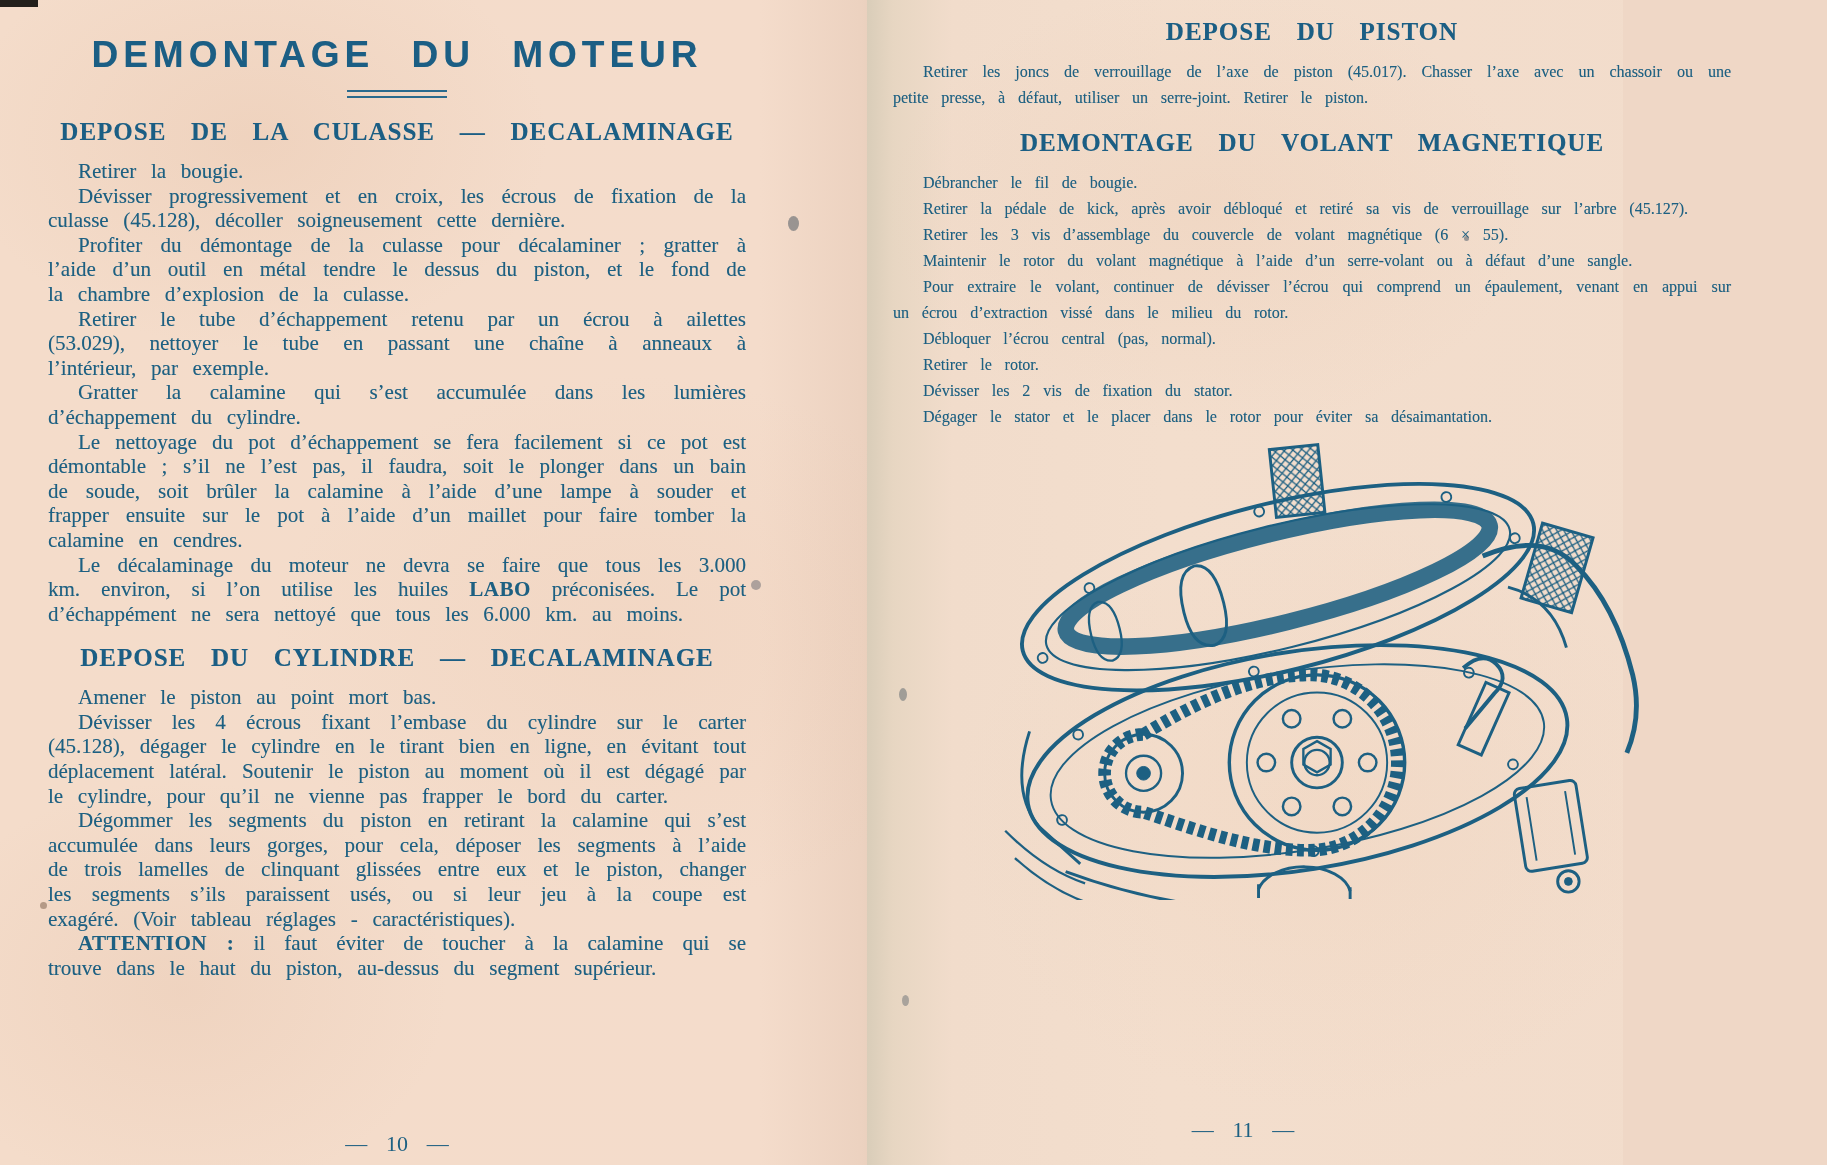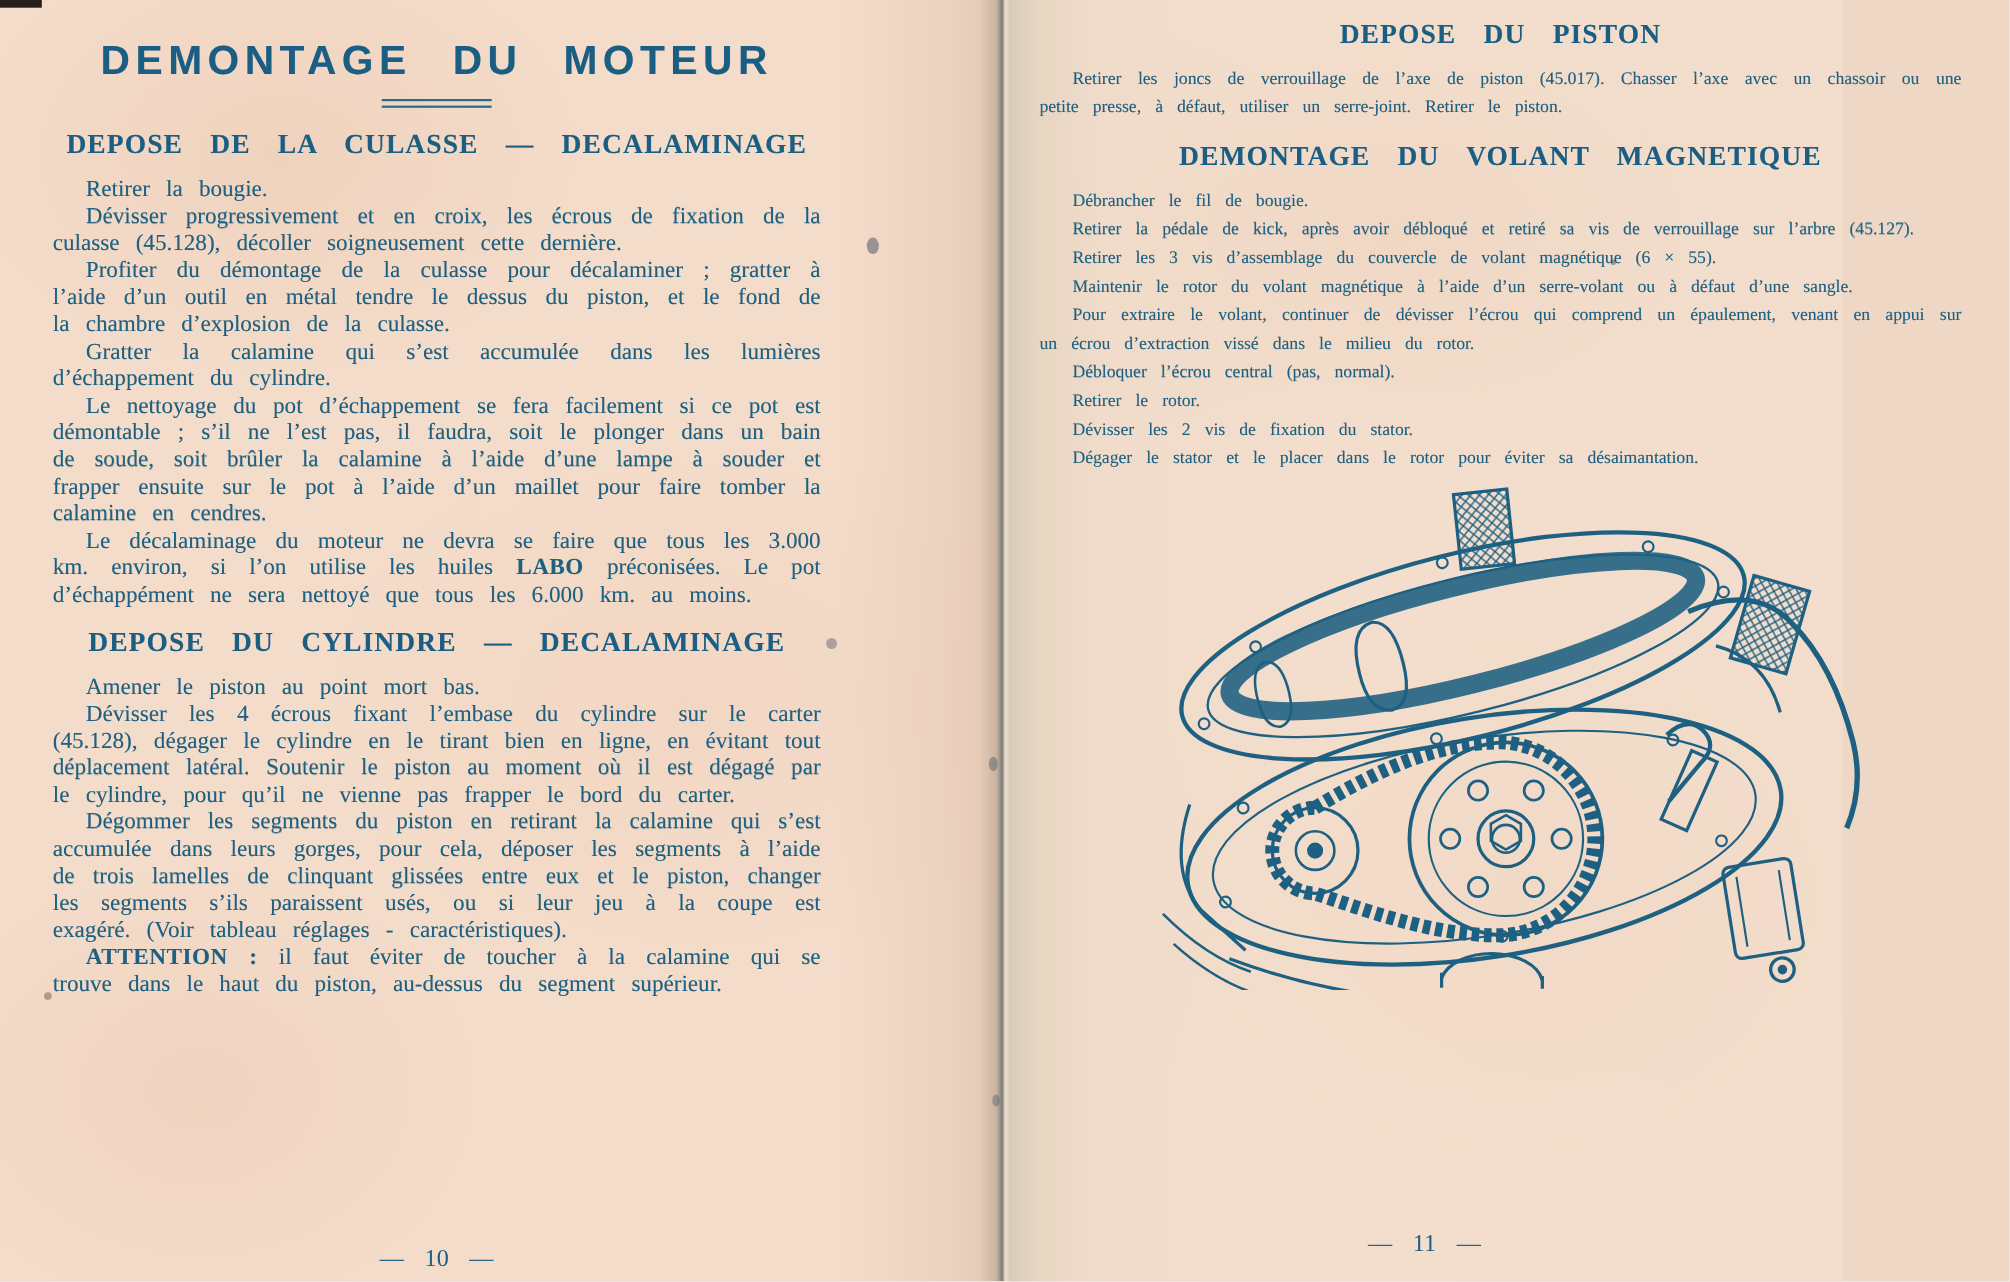--- a/index.html
+++ b/index.html
@@ -13,21 +13,21 @@
   .page{position:absolute;top:0;height:100%;}
   .page-left{
     left:0;width:908px;
     background:
       radial-gradient(420px 300px at 28% 12%, rgba(226,186,158,0.28), transparent 70%),
       radial-gradient(520px 380px at 70% 55%, rgba(233,196,170,0.22), transparent 70%),
       radial-gradient(380px 300px at 20% 85%, rgba(224,186,160,0.25), transparent 70%),
       linear-gradient(to right, #f4dcca 0px, #f4dccb 760px, #ecd2c0 860px, #e2c9b6 908px);
   }
   .page-right{
-    left:919px;width:756px;
+    left:867px;width:756px;
     background:
       radial-gradient(460px 320px at 45% 18%, rgba(231,196,170,0.25), transparent 70%),
       radial-gradient(520px 420px at 60% 70%, rgba(236,203,176,0.22), transparent 70%),
       linear-gradient(to right, #d9cdb9 0px, #e7d6c2 26px, #f1dccb 85px, #f3decd 300px, #f2dccb 870px, #eed6c4 916px);
   }
   .spine{
     position:absolute;left:890px;top:0;width:42px;height:100%;
     background:linear-gradient(90deg,
       rgba(95,75,60,0) 0%,
       rgba(110,88,74,0.20) 38%,
@@ -94,20 +94,21 @@
 
   <div class="page page-left">
     <div class="content">
       <h1>DEMONTAGE DU MOTEUR</h1>
       <div class="title-rule"></div>
 
       <h2>DEPOSE DE LA CULASSE — DECALAMINAGE</h2>
       <p class="body">Retirer la bougie.</p>
       <p class="body">Dévisser progressivement et en croix, les écrous de fixation de la culasse (45.128), décoller soigneusement cette dernière.</p>
       <p class="body">Profiter du démontage de la culasse pour décalaminer ; gratter à l’aide d’un outil en métal tendre le dessus du piston, et le fond de la chambre d’explosion de la culasse.</p>
+      <p class="body">Retirer le tube d’échappement retenu par un écrou à ailettes (53.029), nettoyer le tube en passant une chaîne à anneaux à l’intérieur, par exemple.</p>
       <p class="body">Gratter la calamine qui s’est accumulée dans les lumières d’échappement du cylindre.</p>
       <p class="body">Le nettoyage du pot d’échappement se fera facilement si ce pot est démontable ; s’il ne l’est pas, il faudra, soit le plonger dans un bain de soude, soit brûler la calamine à l’aide d’une lampe à souder et frapper ensuite sur le pot à l’aide d’un maillet pour faire tomber la calamine en cendres.</p>
       <p class="body"><span>Le décalaminage du moteur ne devra se faire que tous les 3.000 km. environ, si l’on utilise les huiles</span>
         <strong>LABO</strong>
         <span>préconisées. Le pot d’échappément ne sera nettoyé que tous les 6.000 km. au moins.</span></p>
 
       <h2>DEPOSE DU CYLINDRE — DECALAMINAGE</h2>
       <p class="body">Amener le piston au point mort bas.</p>
       <p class="body">Dévisser les 4 écrous fixant l’embase du cylindre sur le carter (45.128), dégager le cylindre en le tirant bien en ligne, en évitant tout déplacement latéral. Soutenir le piston au moment où il est dégagé par le cylindre, pour qu’il ne vienne pas frapper le bord du carter.</p>
       <p class="body">Dégommer les segments du piston en retirant la calamine qui s’est accumulée dans leurs gorges, pour cela, déposer les segments à l’aide de trois lamelles de clinquant glissées entre eux et le piston, changer les segments s’ils paraissent usés, ou si leur jeu à la coupe est exagéré. (Voir tableau réglages - caractéristiques).</p>

